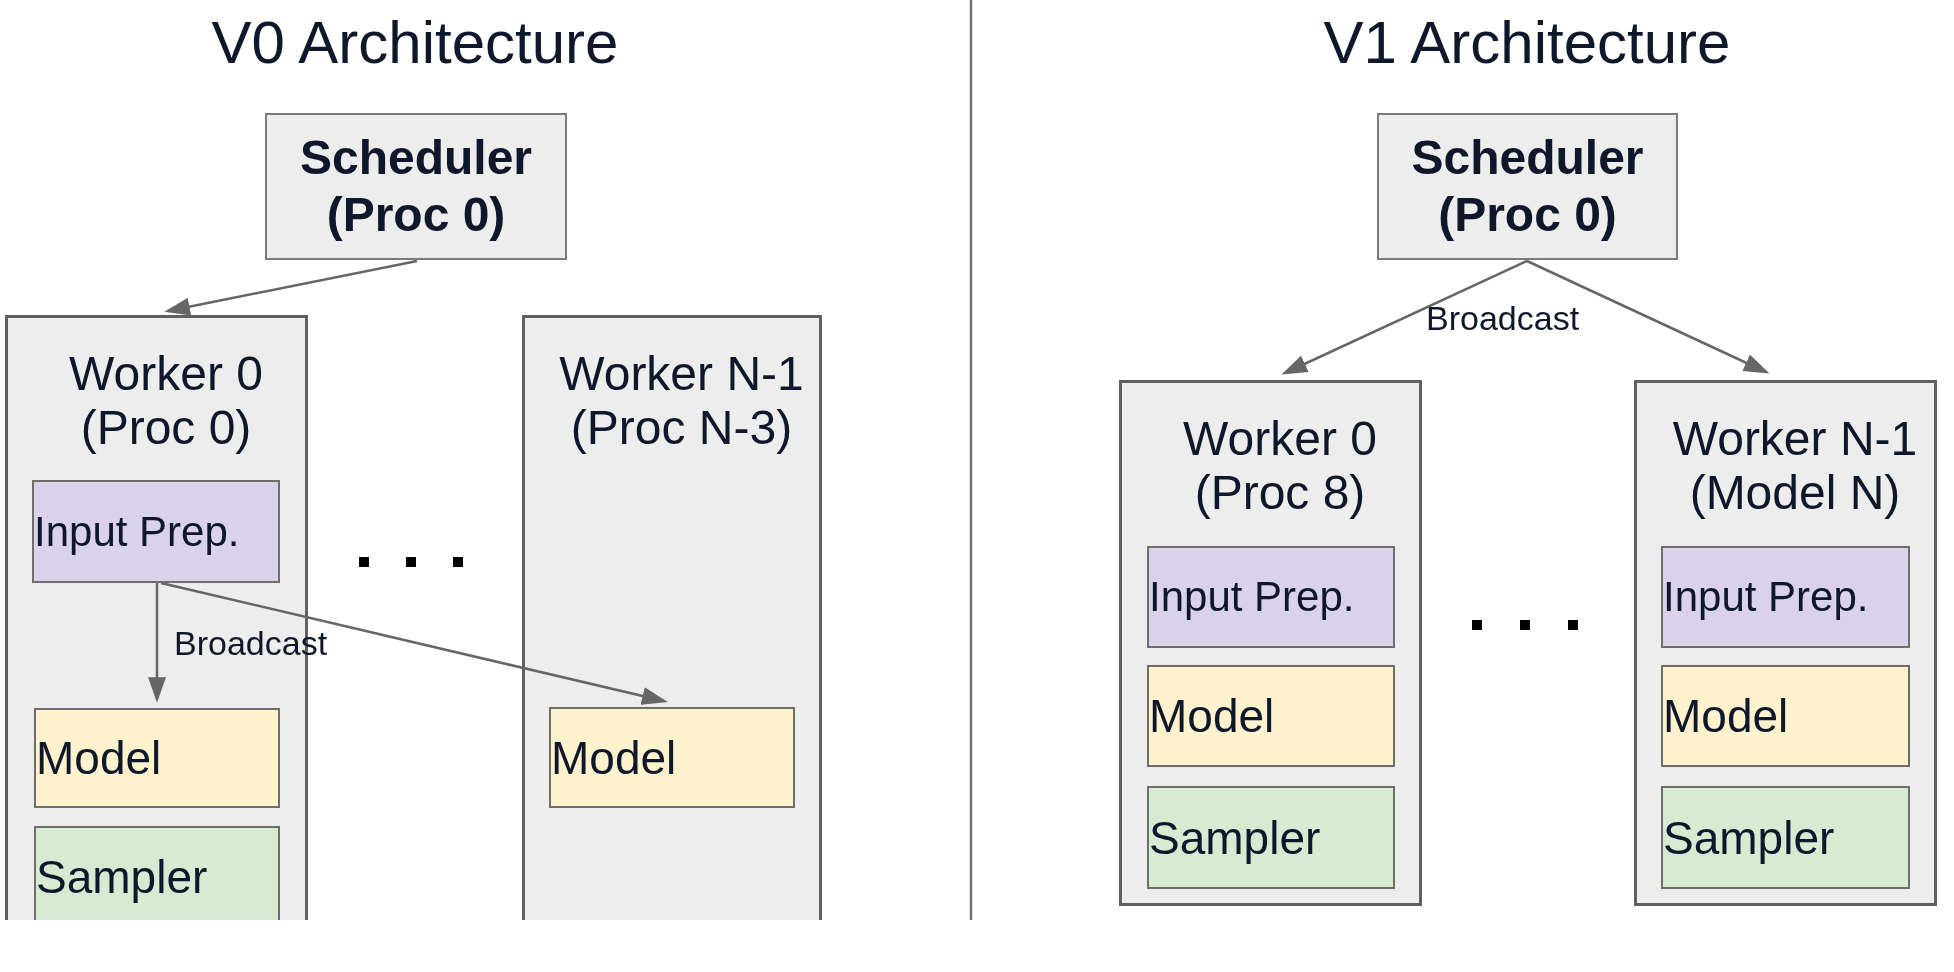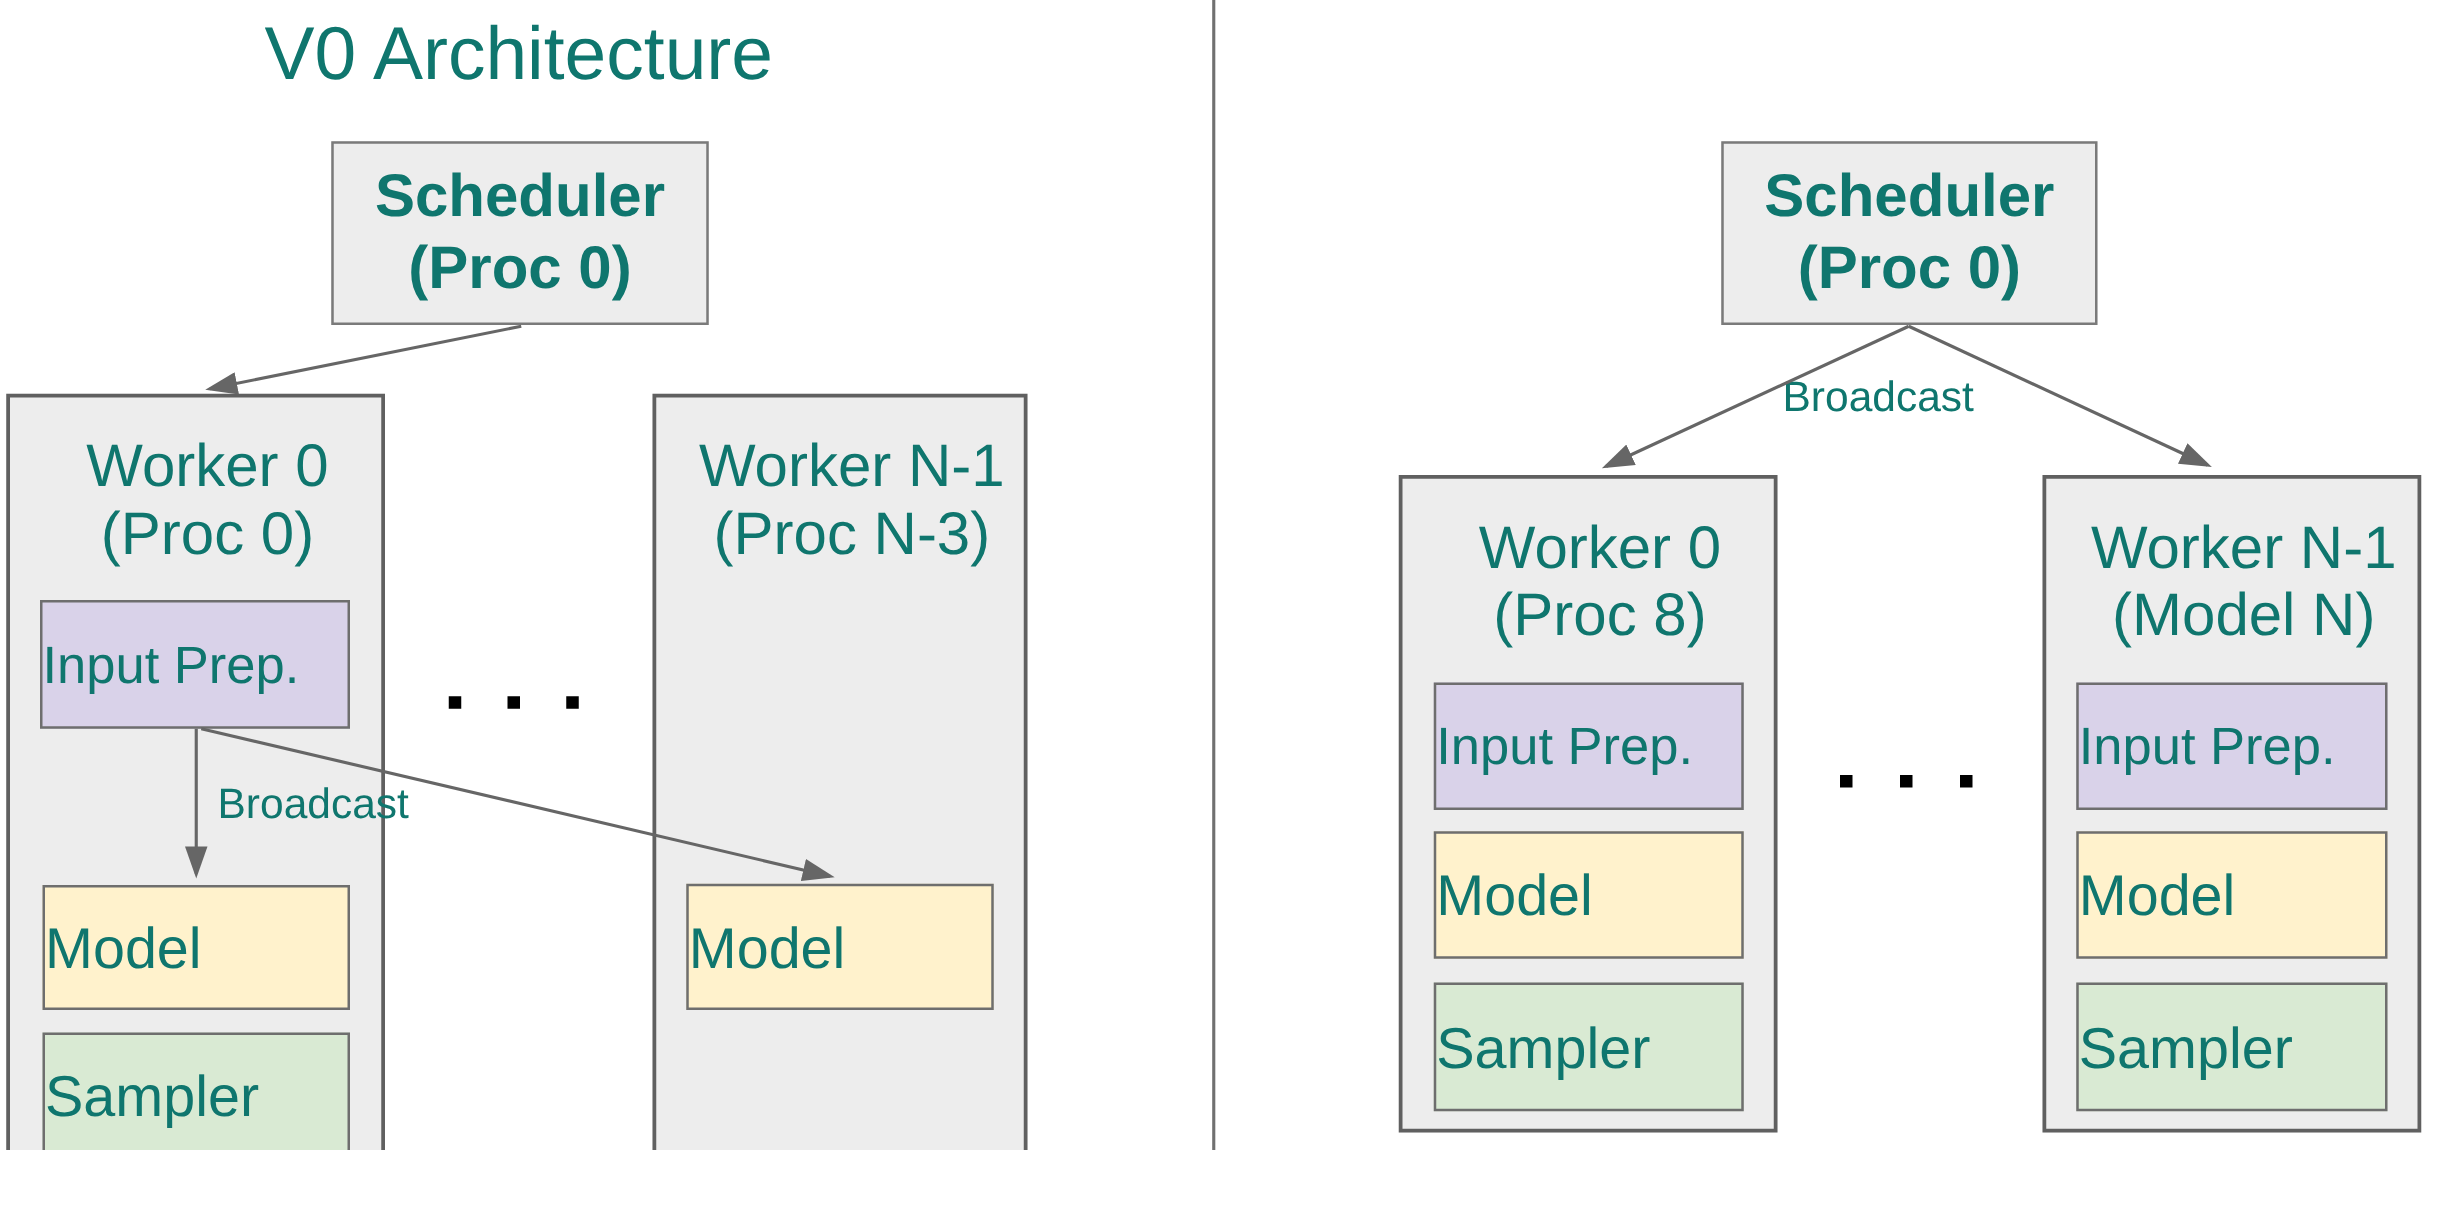--- a/index.html
+++ b/index.html
@@ -1,21 +1,21 @@
 <!DOCTYPE html>
 <html><head>
 <meta charset="utf-8">
 <style>
   html,body{margin:0;padding:0;background:#ffffff;}
   #canvas{
     position:relative;
     width:1954px;height:920px;
     background:#ffffff;
     font-family:"Liberation Sans", sans-serif;
-    color:#0f766e;
+    color:#0f172a;
     overflow:hidden;
   }
   .abs{position:absolute;box-sizing:border-box;}
   .panel-title{
     font-size:60px;
     text-align:center;
     white-space:nowrap;
     letter-spacing:0px;
   }
   .node{
@@ -83,20 +83,21 @@
 
   <div class="abs worker-box" style="left: 522px; top: 315px; width: 300px; height: 641px; background-color: rgb(237, 237, 237);"></div>
   <div class="abs worker-label" style="left:522px;top:347px;width:300px;">
     <div>Worker N-1</div>
     <div>(Proc N-3)</div>
   </div>
   <div class="abs component comp-label-lg" style="left: 549px; top: 707px; width: 246px; height: 101px; background-color: rgb(255, 242, 204);">
     <span>Model</span>
   </div>
 
+  <div class="abs panel-title" style="left:1227px;top:8px;width:600px;">V1 Architecture</div>
 
   <div class="abs node scheduler-box" style="left: 1377px; top: 113px; width: 301px; height: 147px; background-color: rgb(237, 237, 237);">
     <div>Scheduler</div>
     <div>(Proc 0)</div>
   </div>
 
   <div class="abs broadcast-label" style="left:1426px;top:299px;">Broadcast</div>
 
   <div class="abs worker-box" style="left: 1119px; top: 380px; width: 303px; height: 526px; background-color: rgb(237, 237, 237);"></div>
   <div class="abs worker-label" style="left:1119px;top:412px;width:303px;">

